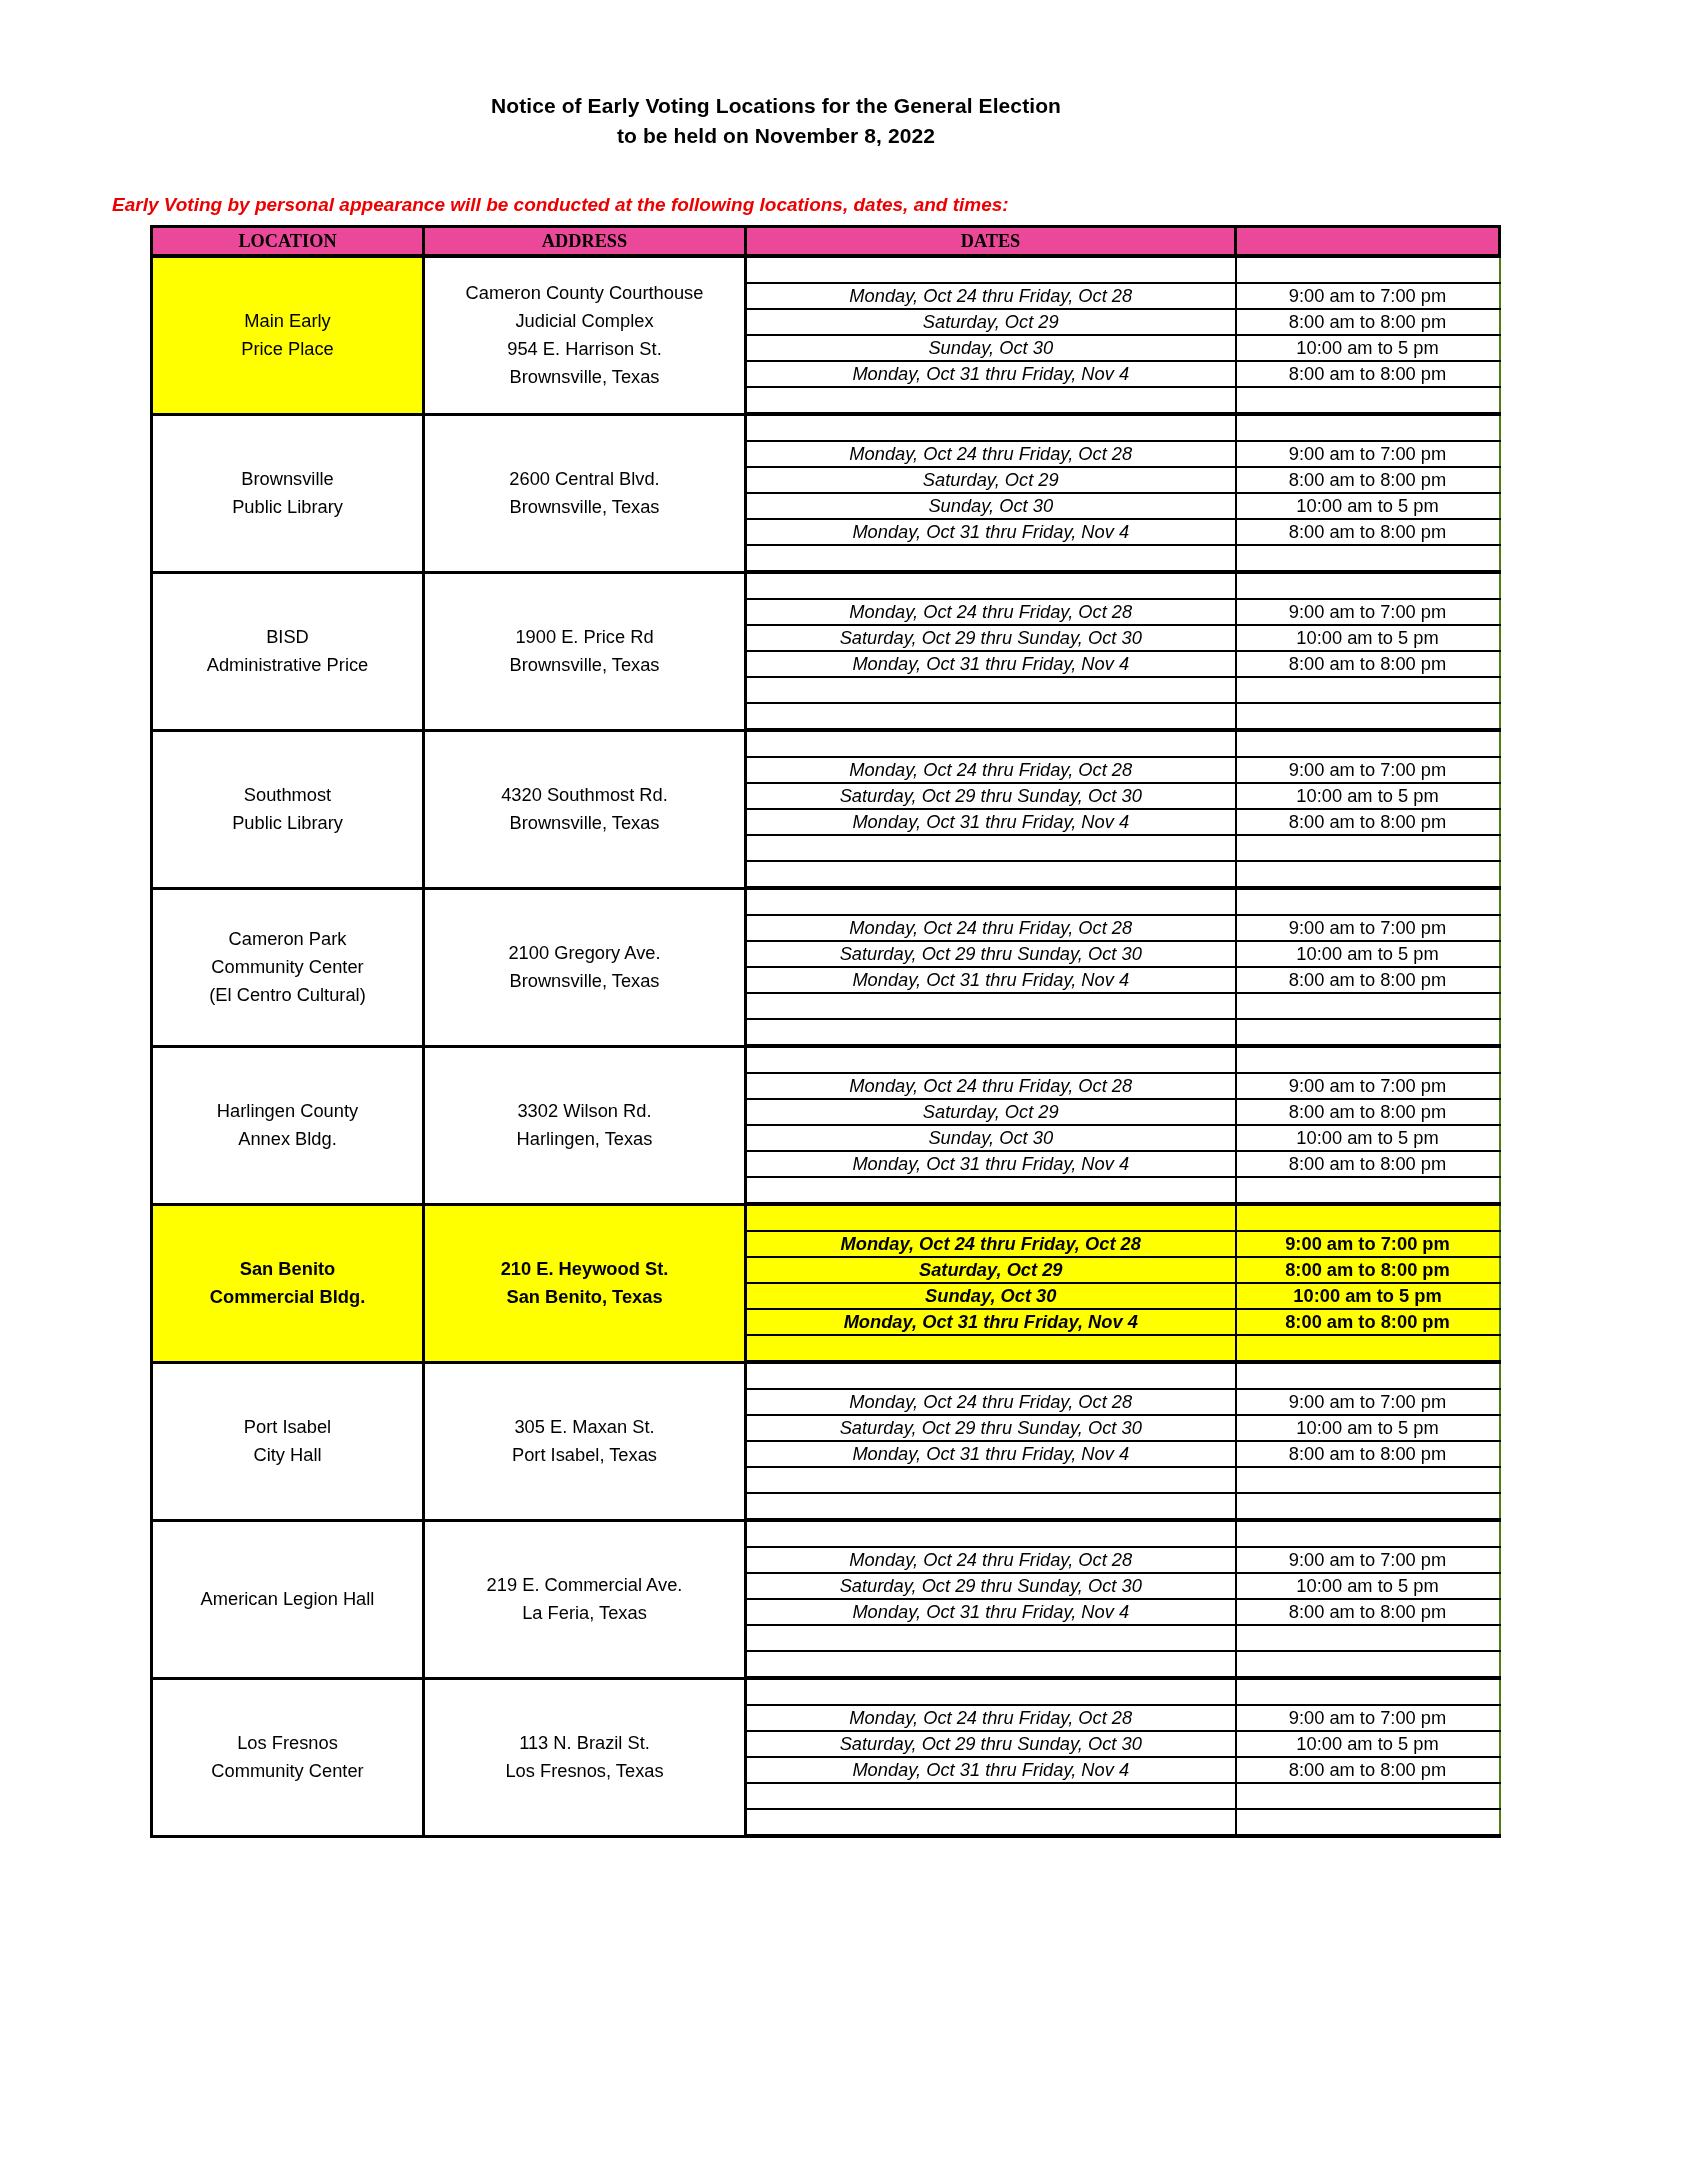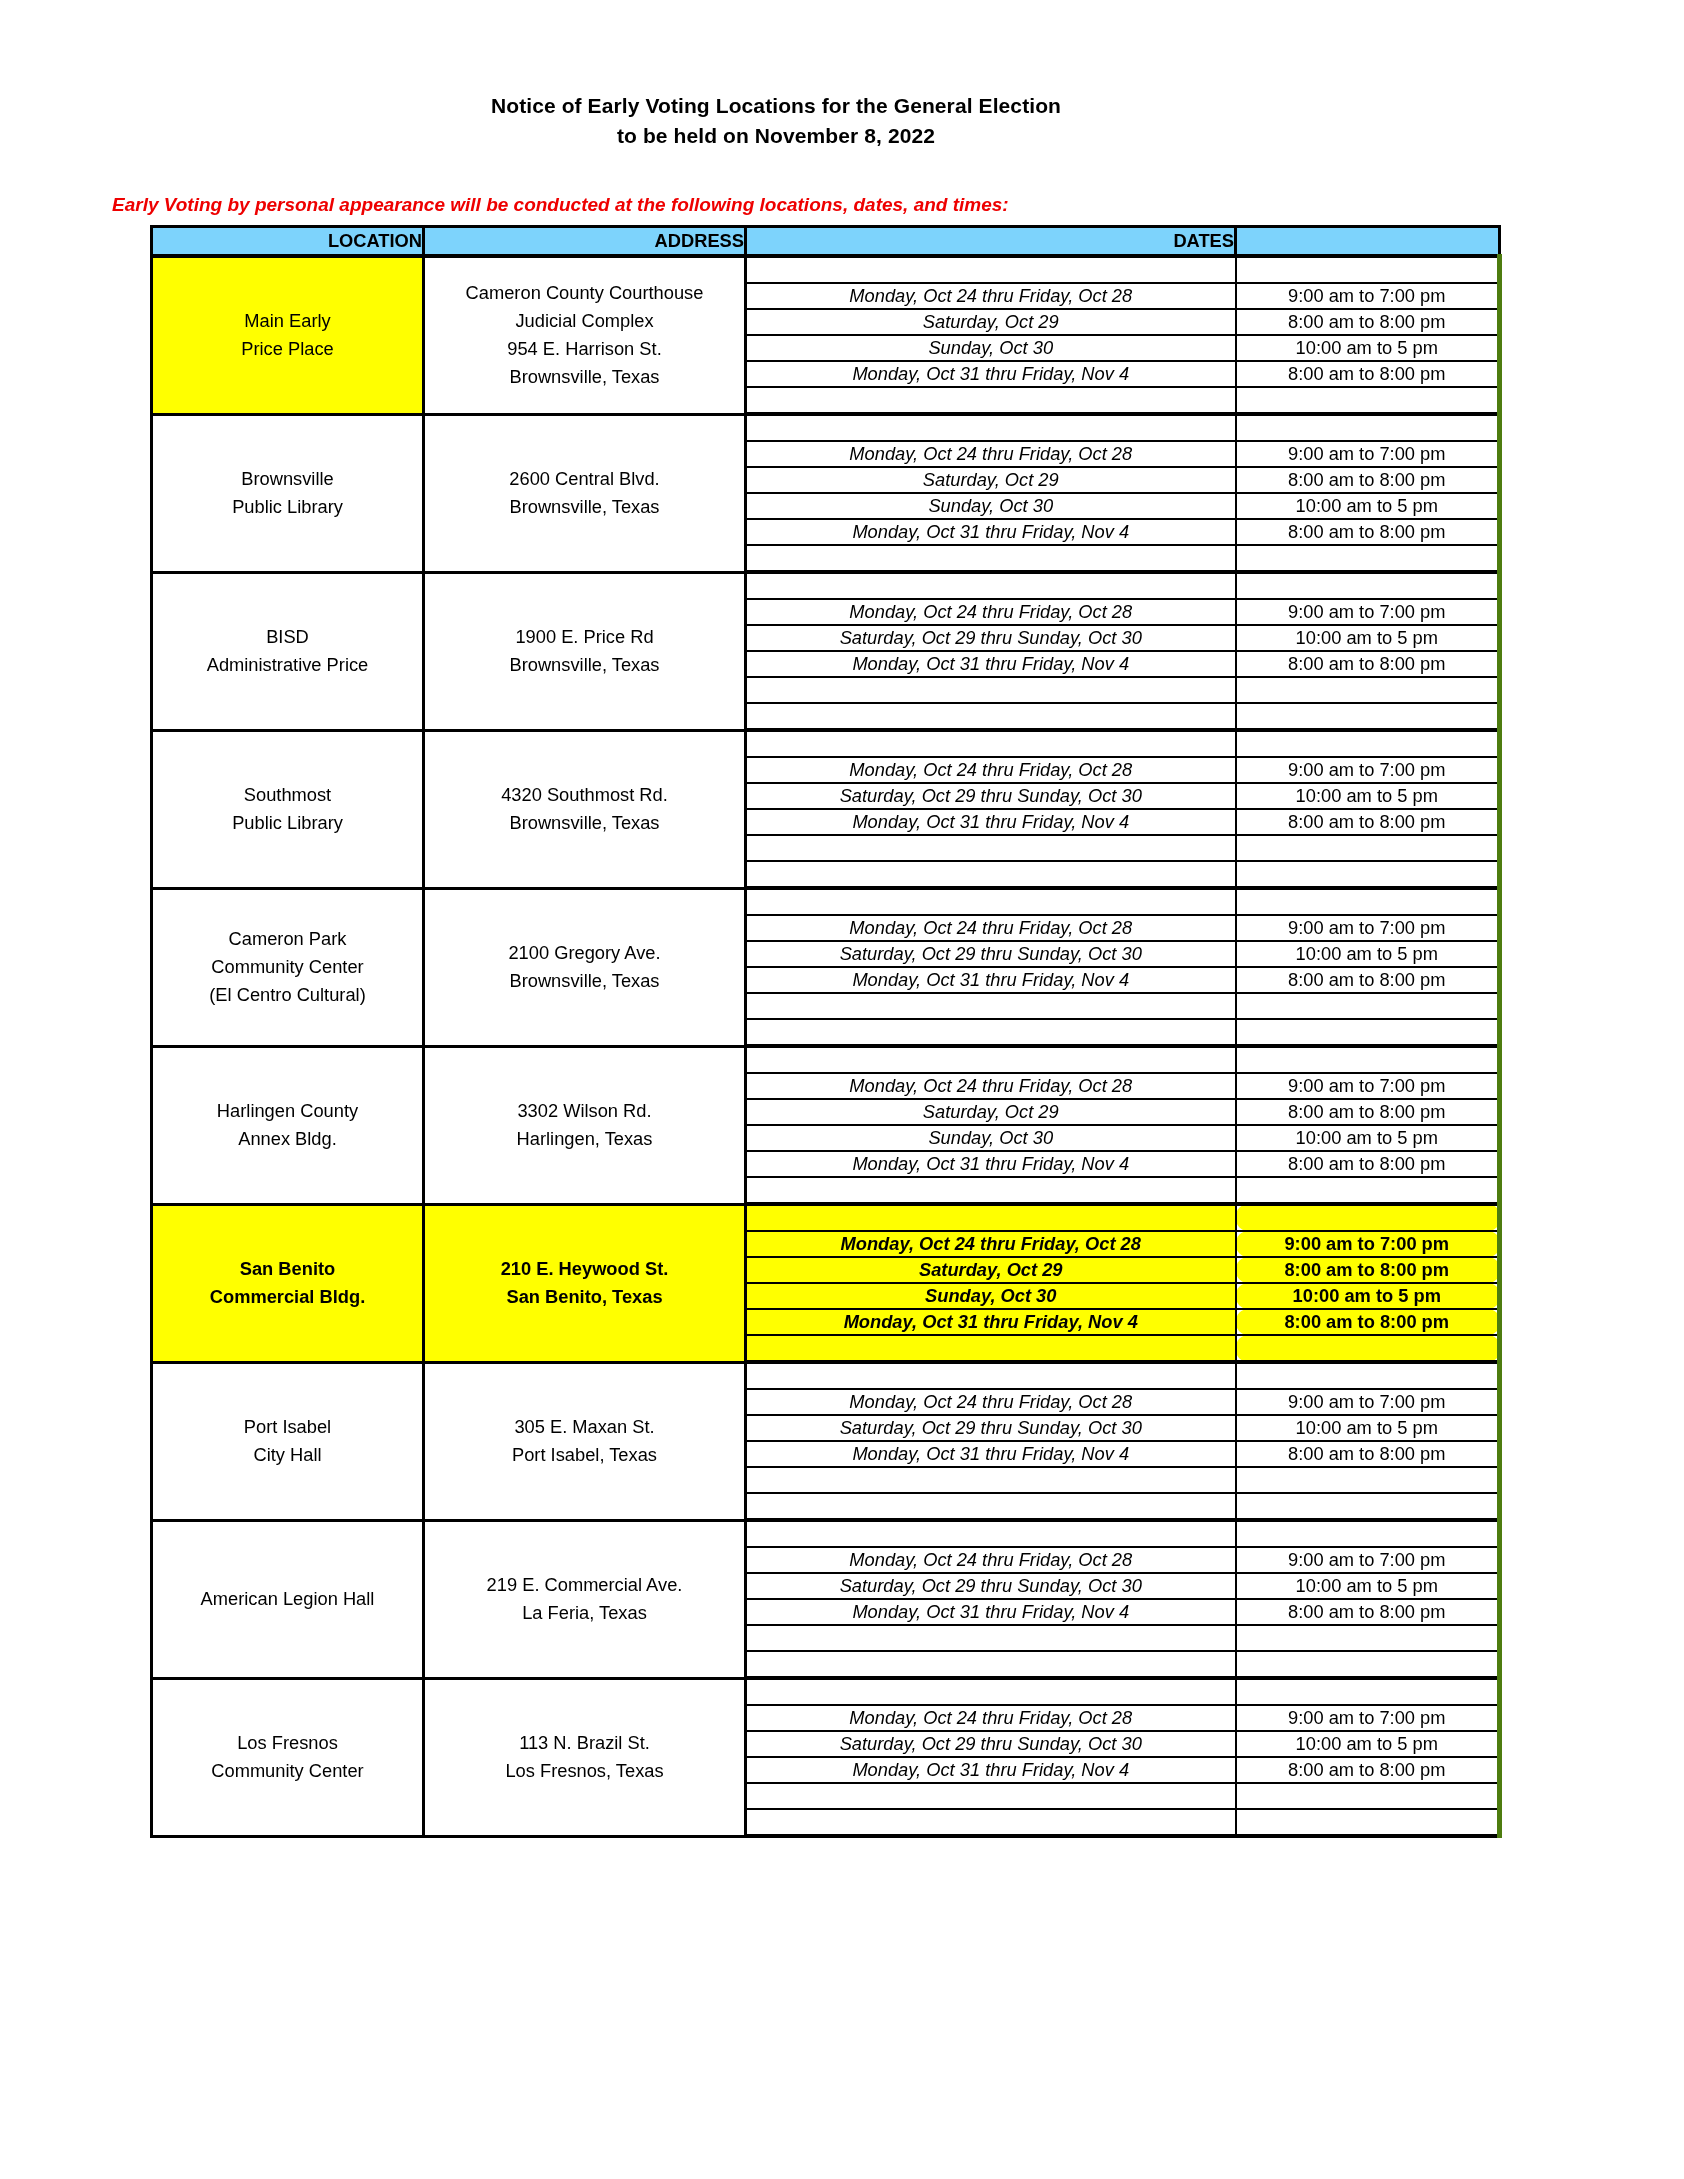--- a/index.html
+++ b/index.html
@@ -61,25 +61,26 @@
   table.voting col.c-addr { width: 322px; }
   table.voting col.c-dates { width: 490px; }
   table.voting col.c-times { width: 264px; }
 
   
   tr.head th {
     border: 3px solid #000;
     border-bottom: 4px solid #000;
     font-size: 18.3px;
     font-weight: bold;
-    text-align: right;
+    text-align: center;
     height: 26px;
     padding: 0;
     line-height: 24px;
-    background: #7dd3fc;
+    background: #ec4899;
+    font-family: Liberation Serif, serif;
   }
   tr.head th.blank { }
 
   
   td.loc, td.addr {
     border-left: 3px solid #000;
     border-right: 3px solid #000;
     border-top: 3px solid #000;
     border-bottom: 3px solid #000;
     text-align: center;
@@ -104,21 +105,21 @@
   td.dt, td.tm {
     border: 2px solid #000;
     text-align: center;
     height: 24px;
     line-height: 22px;
     padding: 0 4px;
     background: #ffffff;
     white-space: nowrap;
   }
   td.dt { border-left: 3px solid #d946ef; font-style: italic; }
-  td.tm { border-right: 5px solid #4d7c0f; border-radius: 12px; }
+  td.tm { border-right: 2px solid #4d7c0f; }
   td.dt.empty, td.tm.empty { }
 
   
   tr.block-end td {
     border-bottom: 4px solid #000;
   }
   .yellow-all td.loc,
   .yellow-all td.addr,
   .yellow-all td.dt,
   .yellow-all td.tm {

